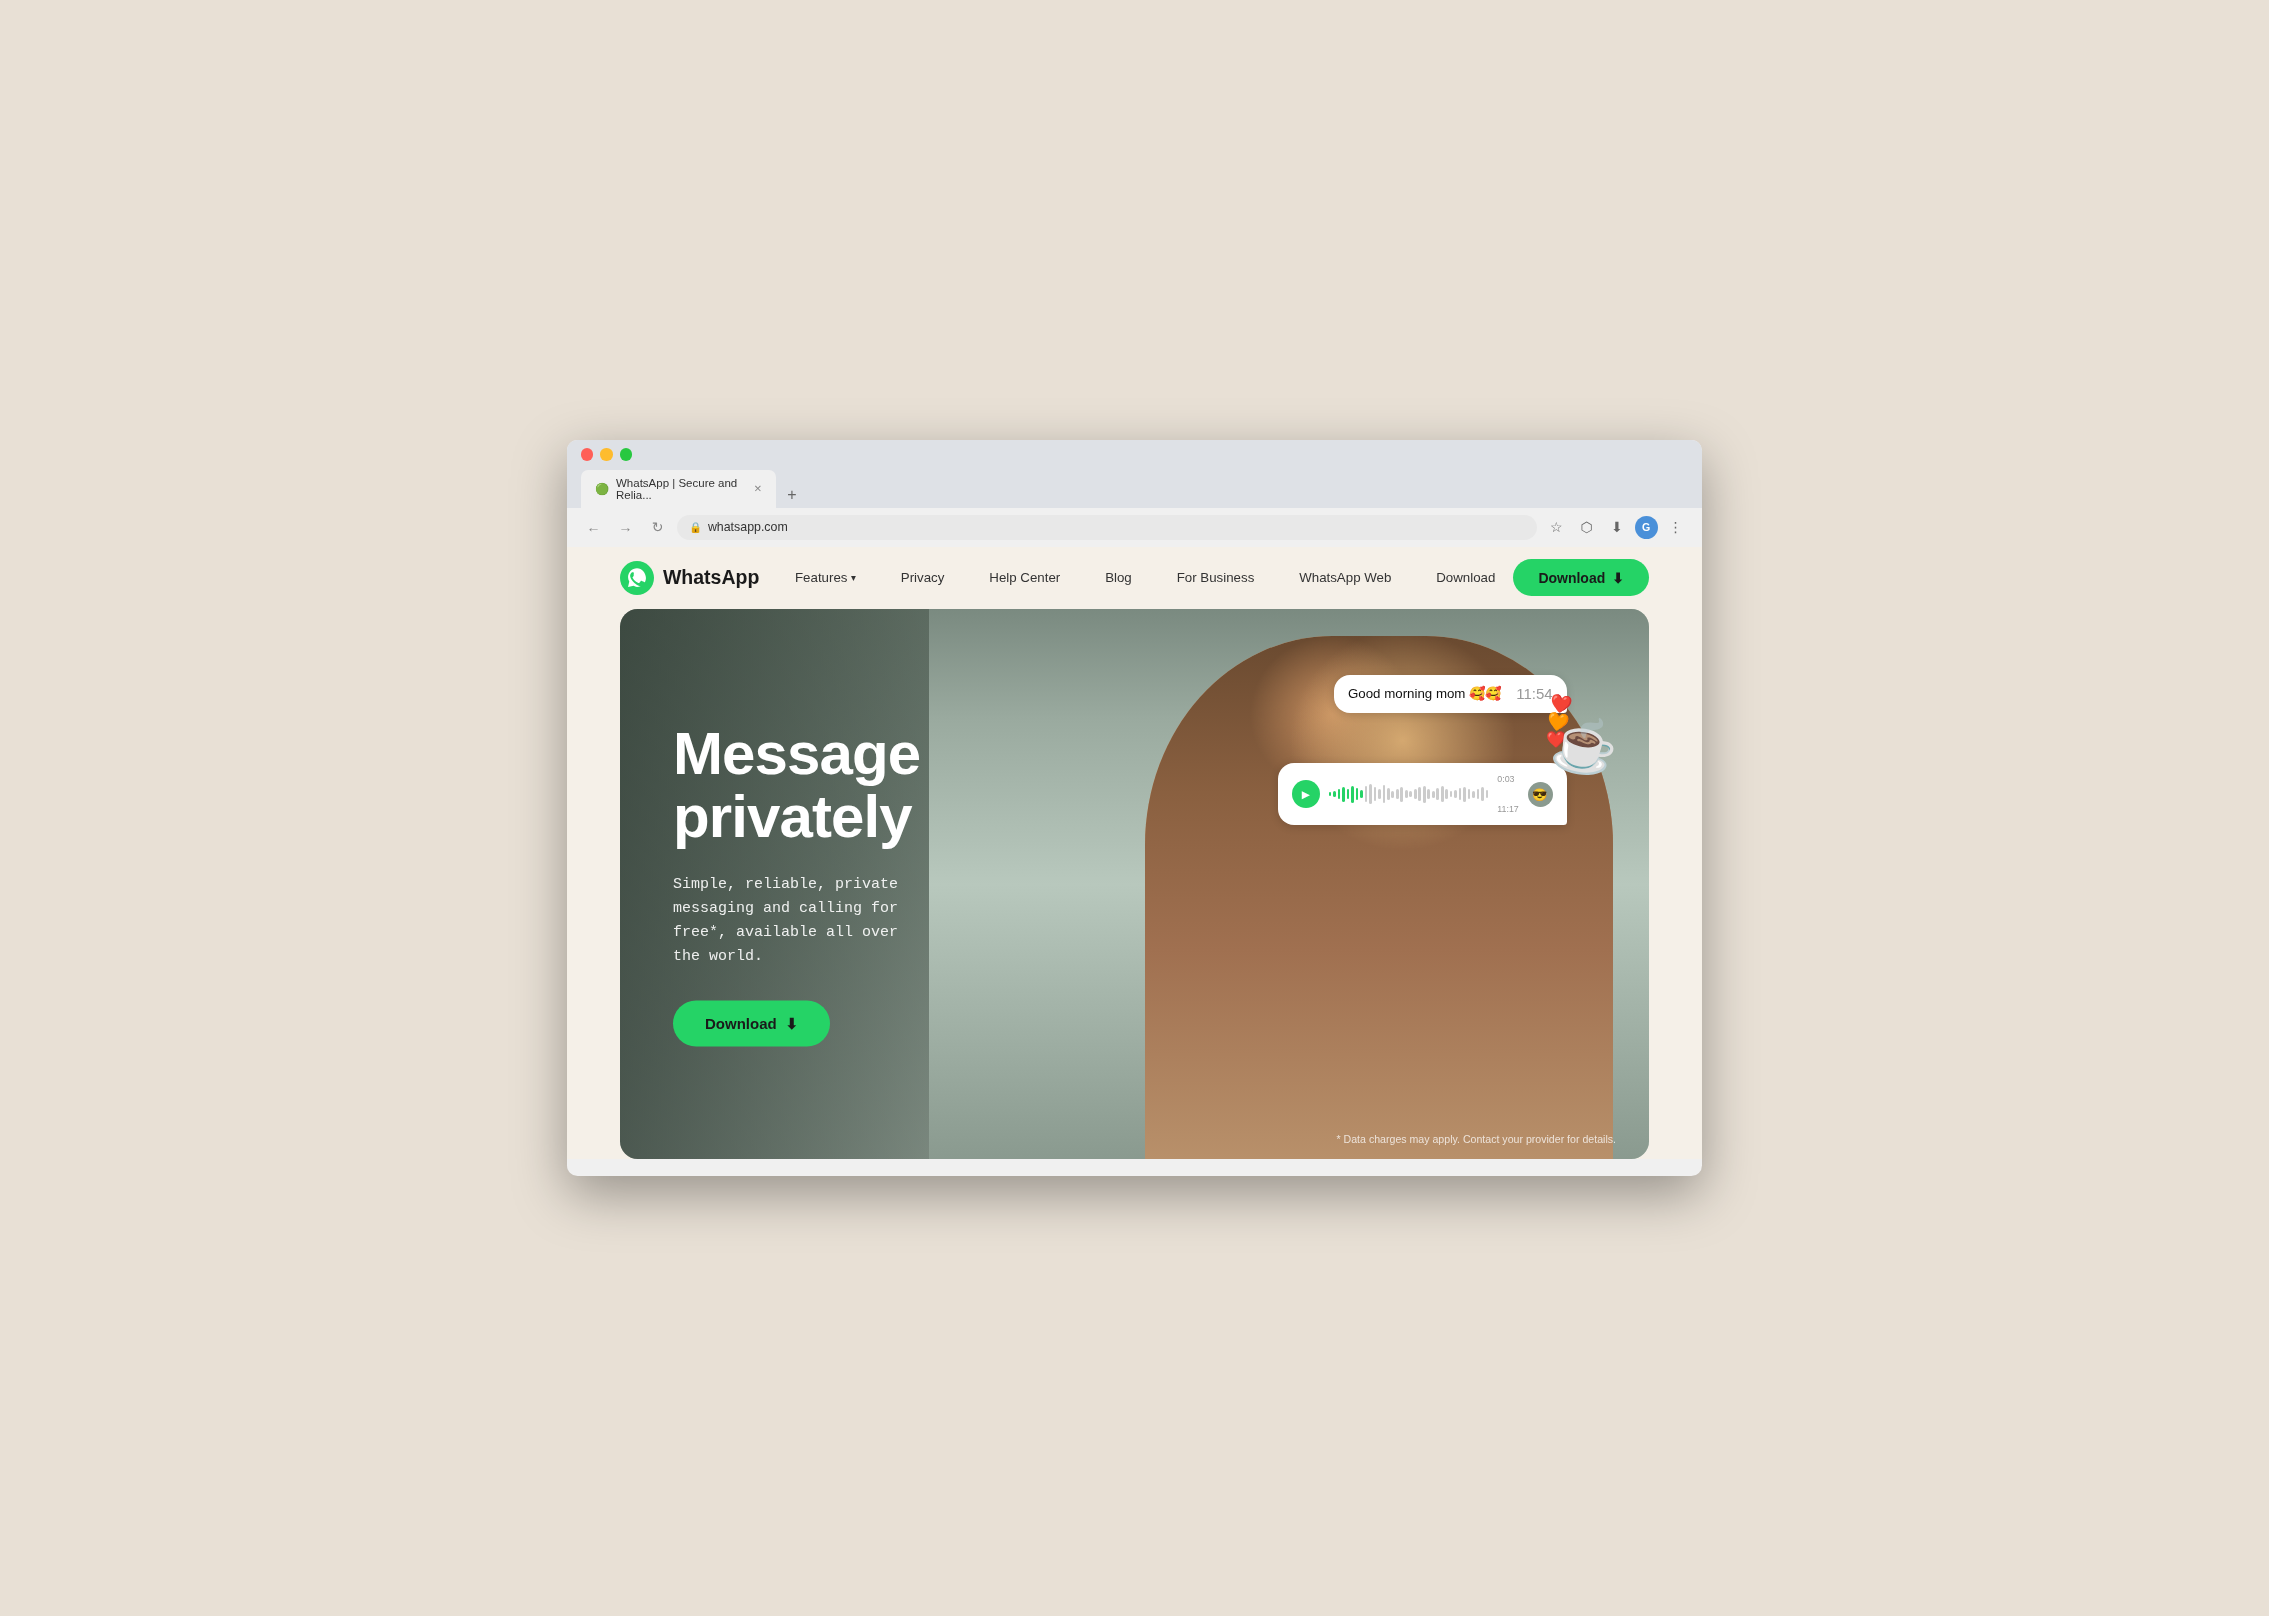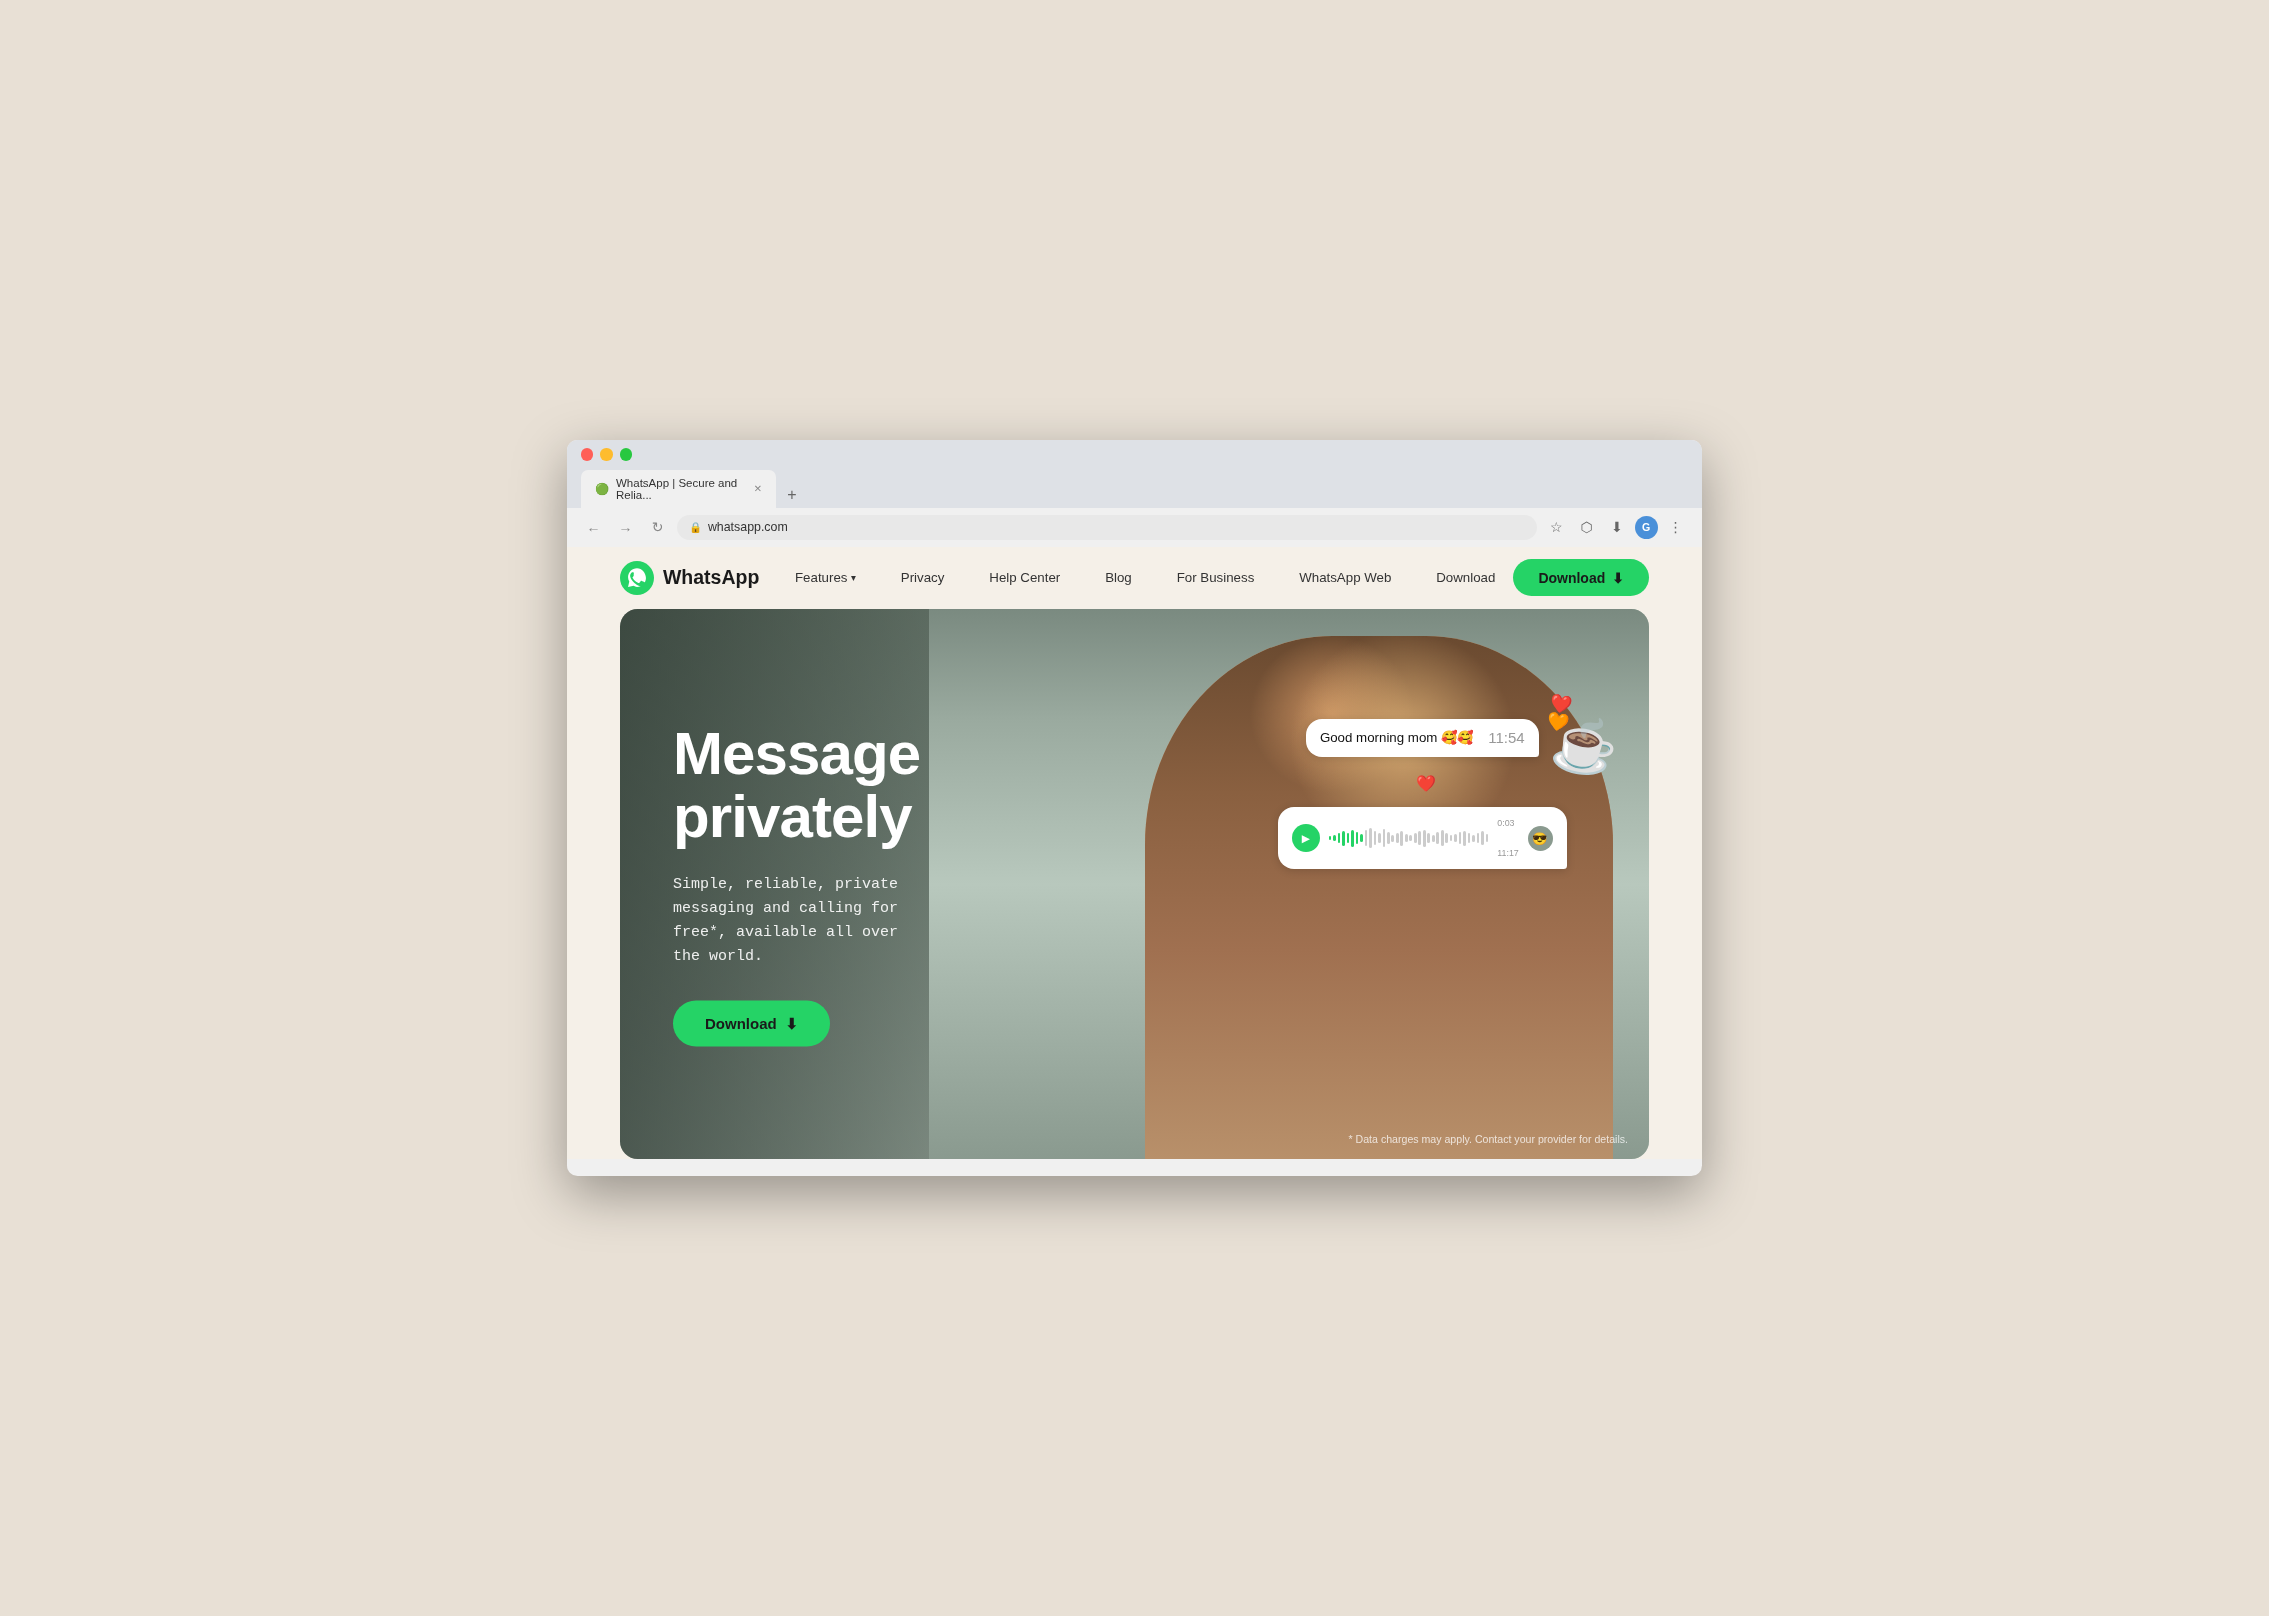--- a/index.html
+++ b/index.html
@@ -315,22 +315,21 @@
 
     
     .chat-overlays {
       position: absolute;
       right: 8%;
       top: 12%;
       z-index: 20;
       display: flex;
       flex-direction: column;
       gap: 14px;
-      align-items: center;
-      margin-top: 44px;
+      align-items: flex-end;
     }
 
     .chat-bubble {
       background: white;
       border-radius: 16px 16px 3.5px 16px;
       padding: 10.6px 14px;
       font-size: 13.3px;
       color: #111;
       display: flex;
       align-items: center;
@@ -425,21 +424,21 @@
       position: absolute;
       font-size: 17.7px;
       top: -17.7px;
       left: -8.9px;
     }
 
     
     .hero-footer-note {
       position: absolute;
       bottom: 14px;
-      right: 21px;
+      right: 33px;
       font-size: 10.6px;
       color: rgba(255,255,255,0.75);
       z-index: 10;
     }
 
     .chevron-down { font-size: 9.8px; }
   </style>
 </head>
 <body>
 

